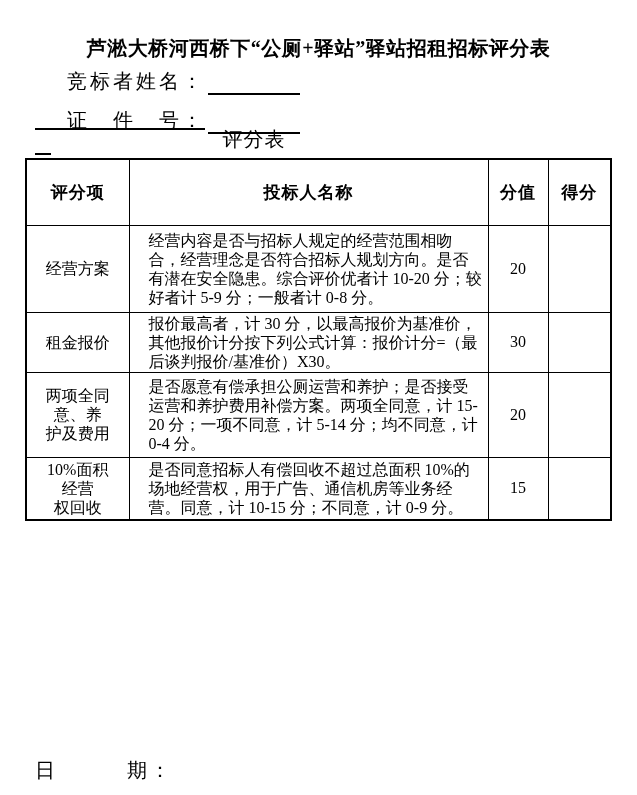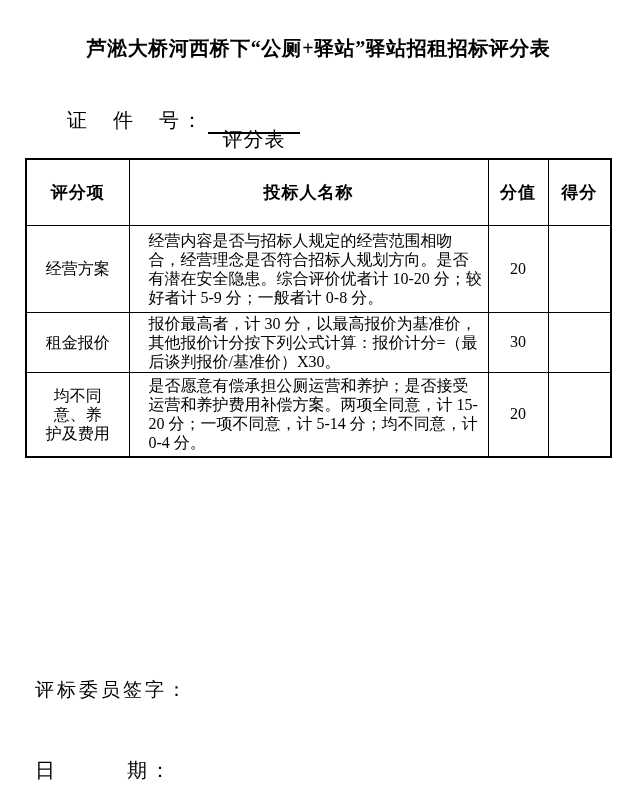--- a/index.html
+++ b/index.html
@@ -24,21 +24,21 @@
     margin-top: 29px;
   }
   .field-row {
     position: absolute;
     left: 35px;
     font-size: 20px;
     letter-spacing: 3px;
     white-space: pre;
   }
   .field-row.bidder { top: 45px; }
-  .field-row.idnum  { top: 84px; }
+  .field-row.idnum  { top: 84px; text-decoration: underline; }
   .blank-line {
     display: inline-block;
     width: 92px;
     height: 22px;
     border-bottom: 2px solid #000;
     margin-left: 3px;
     vertical-align: bottom;
   }
   .table-title {
     position: absolute;
@@ -102,20 +102,23 @@
     text-align: center;
   }
 </style>
 </head>
 <body>
 
 <div class="page">
 
   <div class="doc-title">芦淞大桥河西桥下“公厕+驿站”驿站招租招标评分表</div>
 
+  <div class="field-row bidder">
+    <span>竞标者姓名：</span><span class="blank-line"></span>
+  </div>
 
   <div class="field-row idnum">
     <span>证　件　号：</span><span class="blank-line"></span>
   </div>
 
   <div class="table-title">评分表</div>
 
   <table class="score-table">
     <colgroup>
       <col style="width:103px">
@@ -138,26 +141,32 @@
         <td class="max-score">20</td>
         <td class="earned"></td>
       </tr>
       <tr class="r2">
         <td class="item">租金报价</td>
         <td class="criteria">报价最高者，计 30 分，以最高报价为基准价，其他报价计分按下列公式计算：报价计分=（最后谈判报价/基准价）X30。</td>
         <td class="max-score">30</td>
         <td class="earned"></td>
       </tr>
       <tr class="r4">
-        <td class="item">均不同意、养
+        <td class="item">两项全同意、养
 护及费用</td>
         <td class="criteria">是否愿意有偿承担公厕运营和养护；是否接受运营和养护费用补偿方案。两项全同意，计 15-20 分；一项不同意，计 5-14 分；均不同意，计 0-4 分。</td>
         <td class="max-score">20</td>
         <td class="earned"></td>
       </tr>
+      <tr class="r5">
+        <td class="item">10%面积经营
+权回收</td>
+        <td class="criteria">是否同意招标人有偿回收不超过总面积 10%的场地经营权，用于广告、通信机房等业务经营。同意，计 10-15 分；不同意，计 0-9 分。</td>
+        <td class="max-score">15</td>
+        <td class="earned"></td>
+      </tr>
     </tbody>
   </table>
 
-  <div class="sig-line">评标委员签字：</div>
 
   <div class="date-line">日　　　期：</div>
 
 </div>
 
 </body></html>

